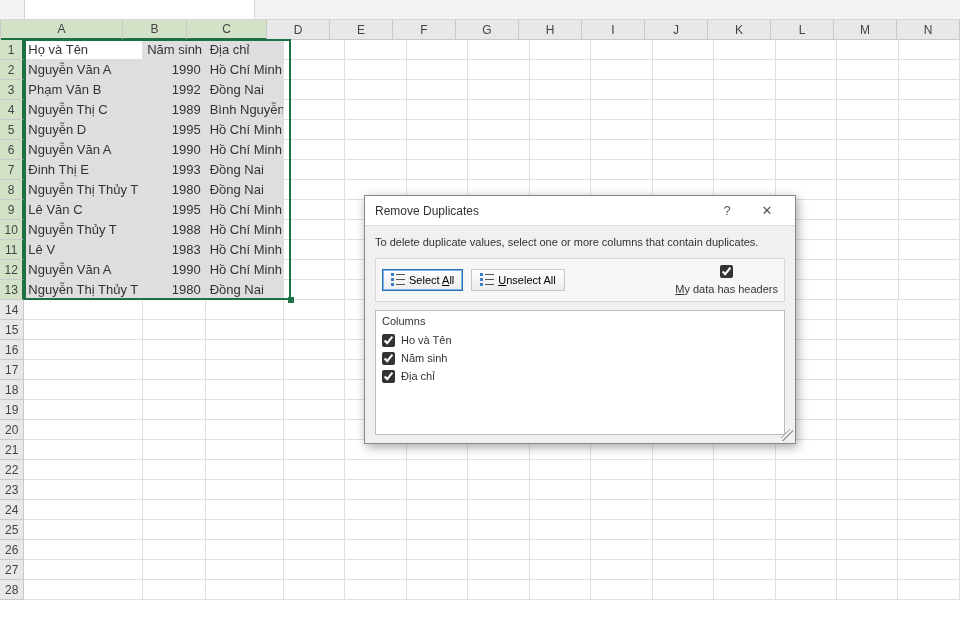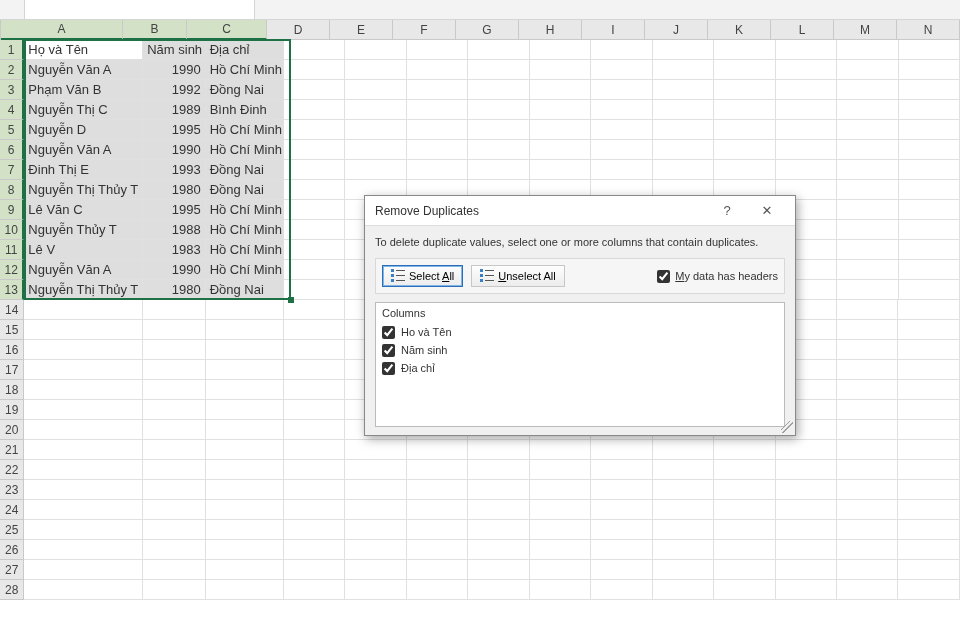--- a/index.html
+++ b/index.html
@@ -140,21 +140,21 @@
   .tool-icon-select::before, .tool-icon-unselect::before {
     content: ""; position: absolute; inset: 0;
     background:
       linear-gradient(#3b7fc4,#3b7fc4) 0 0/3px 3px no-repeat,
       linear-gradient(#3b7fc4,#3b7fc4) 0 5px/3px 3px no-repeat,
       linear-gradient(#3b7fc4,#3b7fc4) 0 10px/3px 3px no-repeat,
       linear-gradient(#555,#555) 5px 1px/9px 1px no-repeat,
       linear-gradient(#555,#555) 5px 6px/9px 1px no-repeat,
       linear-gradient(#555,#555) 5px 11px/9px 1px no-repeat;
   }
-  .chk-wrap { display: flex; align-items: center; gap: 5px; margin-left: auto; }
+  .chk-wrap { display: flex; align-items: center; gap: 5px; margin-left: auto; flex-direction: column; }
   input[type=checkbox] { width: 13px; height: 13px; accent-color: #333; }
   .under { text-decoration: underline; }
   .columns-box {
     border: 1px solid #bbb; background: #fff; height: 125px; overflow: auto;
     padding: 4px 6px;
   }
   .columns-hdr { font-size: 11px; color: #333; margin-bottom: 4px; }
   .col-item { display: flex; align-items: center; gap: 6px; height: 18px; }
   .dlg-footer {
     display: flex; justify-content: flex-end; gap: 8px; padding: 8px 8px 10px 8px;
@@ -246,21 +246,21 @@
         <div class="cell cStd" style="width: 63px;"></div>
         <div class="cell cStd" style="width: 63px;"></div>
         <div class="cell cStd" style="width: 63px;"></div>
         <div class="cell cStd" style="width: 63px;"></div>
         <div class="cell cStd" style="width: 63px;"></div>
       </div>
       <div class="row">
         <div class="rn sel">4</div>
         <div class="cell cA selbg" style="width: 122px;">Nguyễn Thị C</div>
         <div class="cell cB num selbg" style="width: 64px;">1989</div>
-        <div class="cell cC selbg" style="width: 80px;">Bình Đinh</div>
+        <div class="cell cC selbg" style="width: 80px;">Bình Nguyễn</div>
         <div class="cell cStd" style="width: 63px;"></div>
         <div class="cell cStd" style="width: 63px;"></div>
         <div class="cell cStd" style="width: 63px;"></div>
         <div class="cell cStd" style="width: 63px;"></div>
         <div class="cell cStd" style="width: 63px;"></div>
         <div class="cell cStd" style="width: 63px;"></div>
         <div class="cell cStd" style="width: 63px;"></div>
         <div class="cell cStd" style="width: 63px;"></div>
         <div class="cell cStd" style="width: 63px;"></div>
         <div class="cell cStd" style="width: 63px;"></div>

